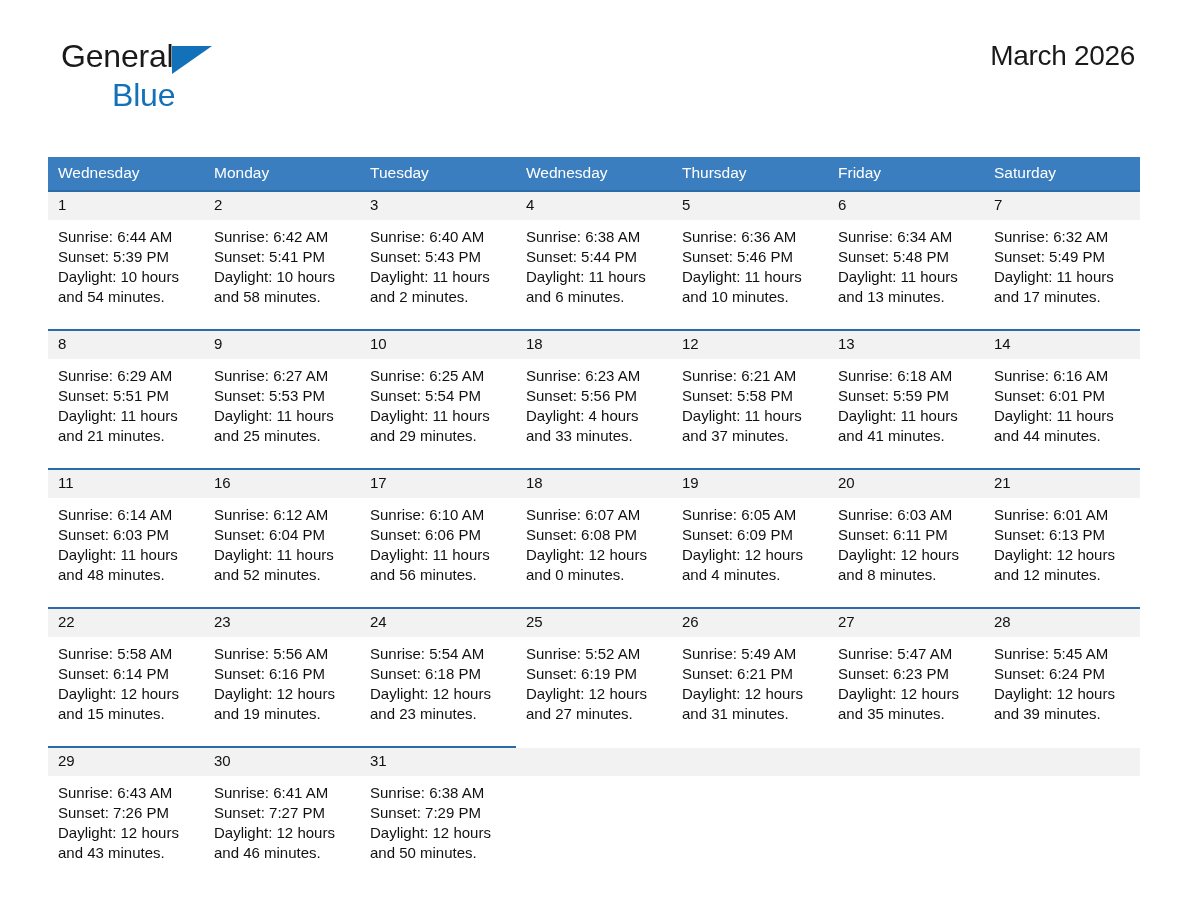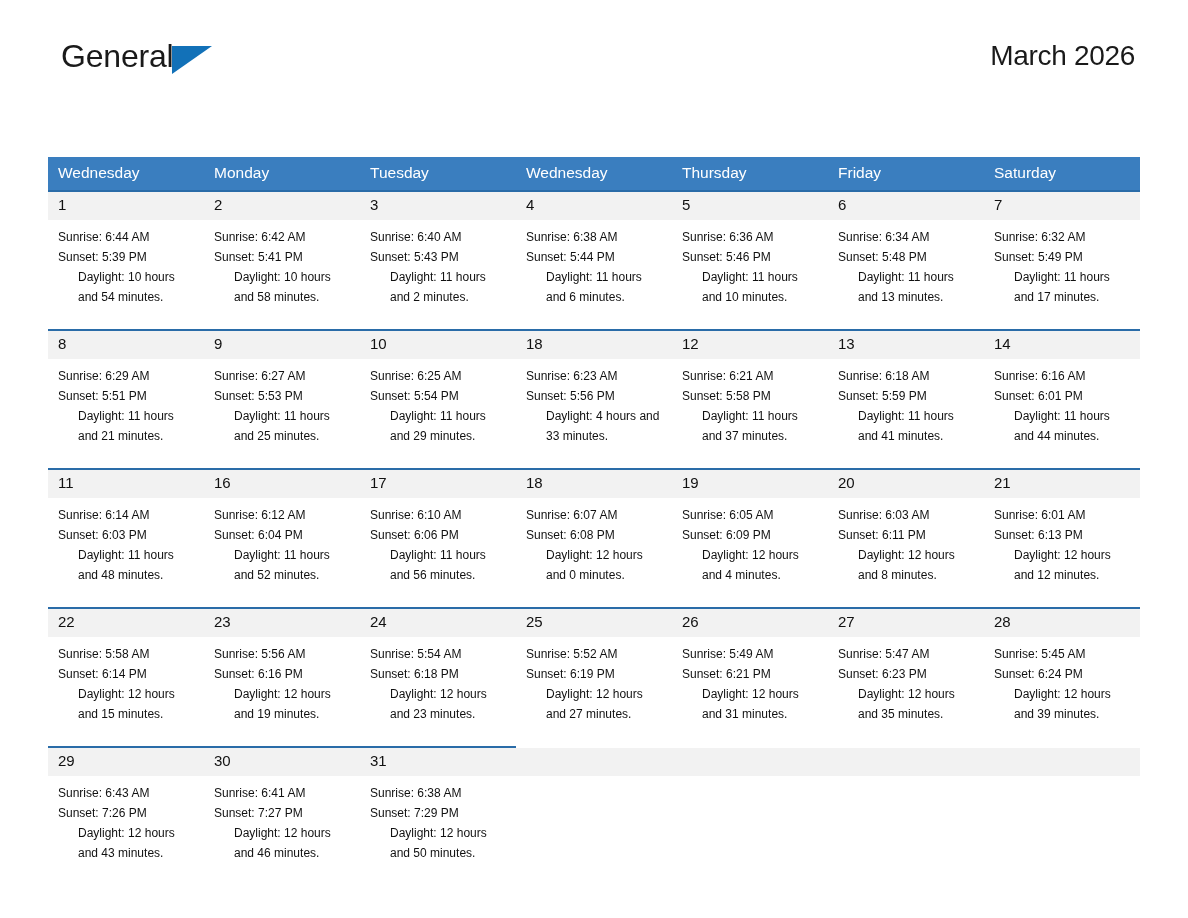--- a/index.html
+++ b/index.html
@@ -139,36 +139,39 @@
     padding: 4px 0 5px 10px;
     height: 19px;
     box-sizing: content-box;
   }
   td.empty .daynum {
     background: #f2f2f2;
     color: transparent;
   }
   .info {
     padding: 7px 9px 0 10px;
-    font-size: 12px;
+    font-size: 15px;
     line-height: 20px;
     color: #111111;
   }
   .info div { white-space: nowrap; }
-  .info .daylight { white-space: normal; margin-left: 20px; }
+  .info .daylight { white-space: normal; }
 </style>
 </head>
 <body>
 
 <div class="page">
 
   <div class="header">
     <div class="brand">
       <span class="brand-row1">
         <span class="brand-general">General</span><span class="brand-tri"></span>
+      </span>
+      <span class="brand-row2">
+        <span class="brand-blue">Blue</span>
       </span>
     </div>
     <div class="title">March 2026</div>
   </div>
 
   <table class="calendar">
     <colgroup>
       <col>
         <col>
         <col>

